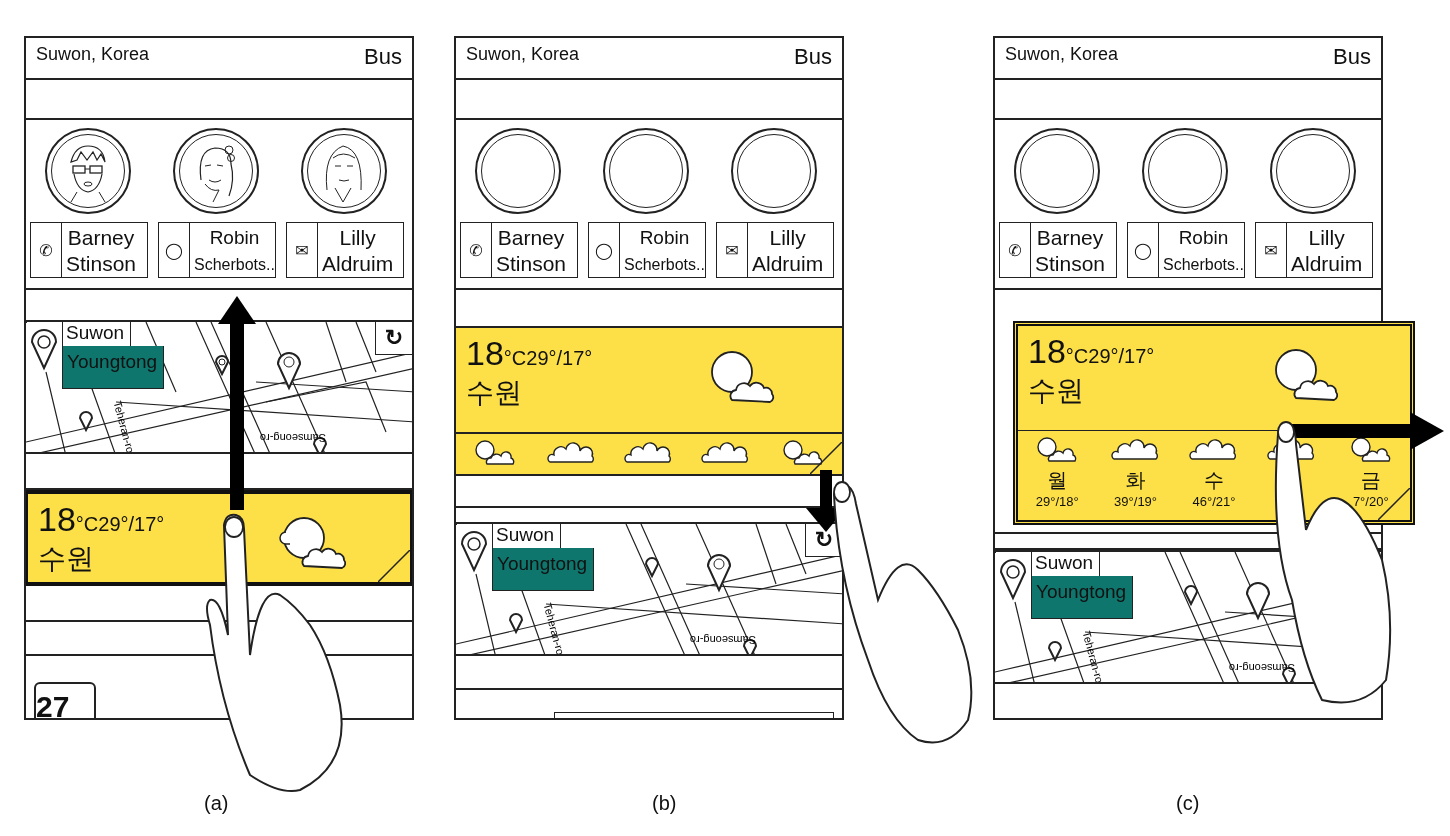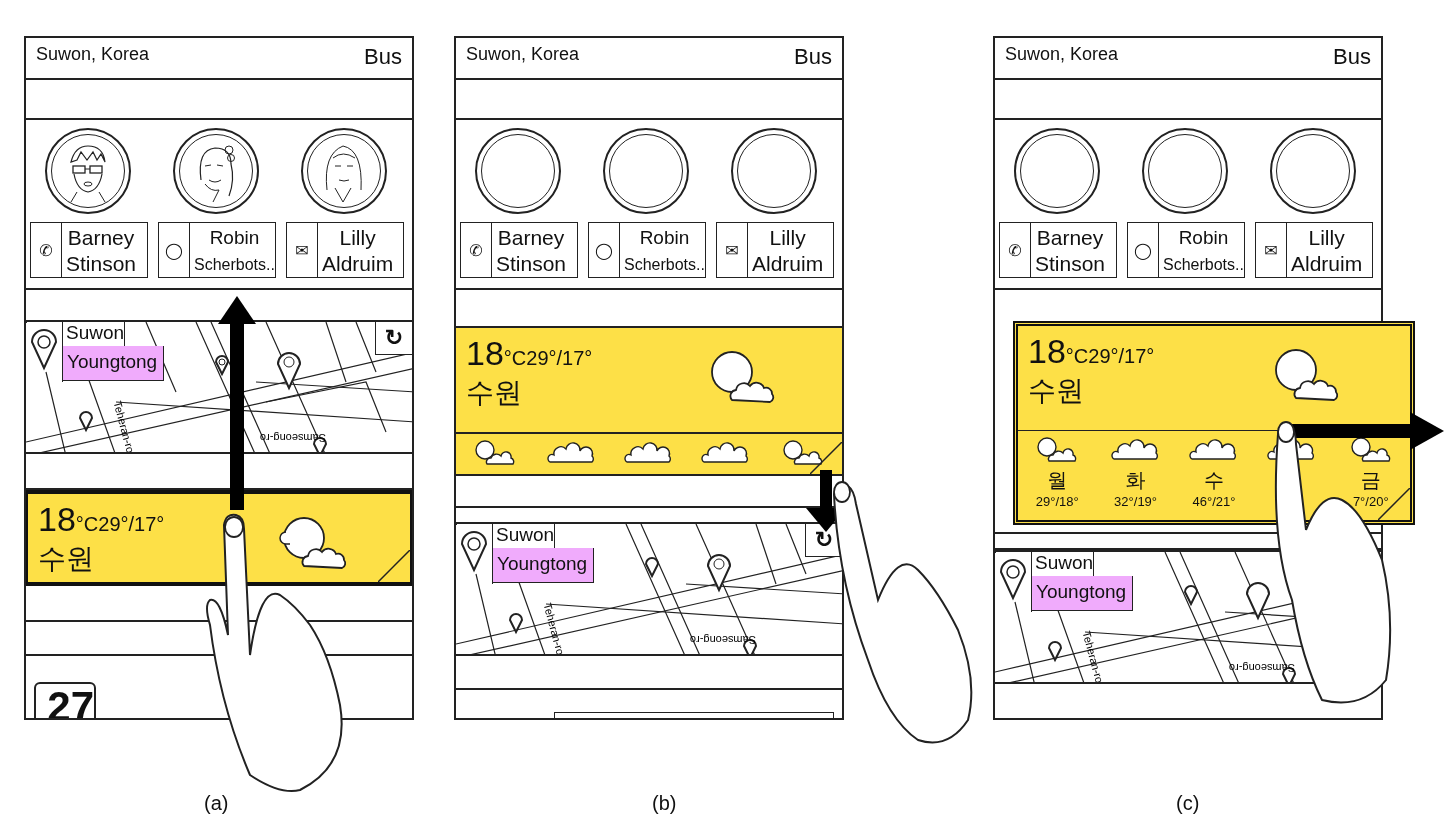--- a/index.html
+++ b/index.html
@@ -18,33 +18,33 @@
   .avatar svg{position:absolute;left:10px;top:10px;}
   .cbox{position:absolute;left:0;top:102px;width:118px;height:56px;border:1.5px solid #222;box-sizing:border-box;}
   .cbox .ic{position:absolute;left:0;top:0;width:30px;height:100%;border-right:1.5px solid #222;display:flex;align-items:center;justify-content:center;font-size:16px;}
   .cbox .nm{position:absolute;left:35px;top:2px;font-size:21px;line-height:26px;text-align:center;}
   .cbox .nm.small{font-size:19px;}
   .cbox .nm .l2s{font-size:16px;}
   .map{position:absolute;left:0;right:0;height:134px;border-bottom:2px solid #222;border-top:2px solid #222;overflow:hidden;box-sizing:border-box;}
   .map svg.bg{position:absolute;left:0;top:0;}
   .maplabel{position:absolute;left:0;top:0;background:#fff;border:1.5px solid #222;border-left:none;border-top:none;}
   .maplabel .pin{position:absolute;left:0;top:0;width:36px;height:60px;border-right:1.5px solid #222;}
-  .maplabel .t1{position:absolute;left:40px;top:0;background:#fff;font-size:19px;border-right:1.5px solid #222;border-bottom:1.5px solid #222;height:24px;}
-  .maplabel .t2{position:absolute;left:36px;top:24px;background:#f0abfc;font-size:19px;padding:0 6px 0 4px;border:1.5px solid #222;border-top:none;border-left:1.5px solid #222;height:34px;line-height:32px;}
+  .maplabel .t1{position:absolute;left:40px;top:0;background:#fff;font-size:19px;padding-right:6px;border-right:1.5px solid #222;border-bottom:1.5px solid #222;height:24px;}
+  .maplabel .t2{position:absolute;left:36px;top:24px;background:#0f766e;font-size:19px;padding:0 6px 8px 4px;border:1.5px solid #222;border-top:none;border-left:1.5px solid #222;height:34px;line-height:32px;}
   .refresh{position:absolute;right:0;top:0;width:36px;height:32px;background:#fff;border-left:1.5px solid #222;border-bottom:1.5px solid #222;display:flex;align-items:center;justify-content:center;font-size:22px;font-weight:bold;}
   .weather{position:absolute;left:0;right:0;background:#fde047;}
   .wtemp{position:absolute;left:10px;top:6px;font-size:34px;}
   .wtemp .unit{font-size:20px;}
   .wcity{position:absolute;left:10px;top:46px;font-size:28px;}
   .corner{position:absolute;right:0;bottom:0;width:32px;height:32px;}
   .forecast{position:absolute;left:0;right:0;display:flex;justify-content:space-around;align-items:flex-start;}
   .fday{width:74px;text-align:center;position:relative;}
   .fday .dn{font-size:20px;}
   .fday .tp{font-size:13px;}
-  .badge27{position:absolute;left:8px;top:26px;width:62px;height:42px;border:2px solid #222;border-radius:6px;font-size:42px;font-weight:bold;text-align:right;line-height:46px;box-sizing:border-box;}
+  .badge27{position:absolute;left:8px;top:26px;width:62px;height:42px;border:2px solid #222;border-radius:6px;font-size:30px;font-weight:bold;text-align:left;line-height:46px;box-sizing:border-box;}
   .notice{position:absolute;left:98px;top:14px;width:286px;height:50px;border:1.5px solid #222;font-size:20px;box-sizing:border-box;padding:12px 0 0 8px;}
   .notice .tailR{position:absolute;right:8px;top:12px;}
   .arrow{position:absolute;background:#000;}
   .caption{position:absolute;top:792px;font-size:20px;}
   .hand{position:absolute;}
 </style>
 </head>
 <body>
 
 <div class="phone" id="pa">
@@ -350,21 +350,21 @@
       <circle cx="40" cy="24" r="20" fill="#fff" stroke="#222" stroke-width="1.8"></circle>
       <path d="M40 52 a6 6 0 0 1 4 -10 a8 8 0 0 1 14 -4 a8 8 0 0 1 14 2 a6 6 0 0 1 8 6 a5 5 0 0 1 -2 8 Z" fill="#fff" stroke="#222" stroke-width="1.8"></path>
     </svg>
   <div class="forecast" style="top:104px;border-top:1.5px solid #222;padding-top:4px;">
     <div class="fday"><svg width="56" height="28">
           <circle cx="18" cy="12" r="9" fill="#fff" stroke="#222" stroke-width="1.4"></circle>
           <path d="M20 26 a4 4 0 0 1 4 -6 a6 6 0 0 1 10 -2 a5 5 0 0 1 10 2 a4 4 0 0 1 2 6 Z" fill="#fff" stroke="#222" stroke-width="1.4"></path>
         </svg><div class="dn">월</div><div class="tp">29°/18°</div></div>
     <div class="fday"><svg width="56" height="28">
           <path d="M6 24 a4 4 0 0 1 4 -7 a7 7 0 0 1 12 -6 a7 7 0 0 1 14 2 a5 5 0 0 1 12 5 a4 4 0 0 1 0 6 Z" fill="#fff" stroke="#222" stroke-width="1.4"></path>
-        </svg><div class="dn">화</div><div class="tp">32°/19°</div></div>
+        </svg><div class="dn">화</div><div class="tp">39°/19°</div></div>
     <div class="fday"><svg width="56" height="28">
           <path d="M6 24 a4 4 0 0 1 4 -7 a7 7 0 0 1 12 -6 a7 7 0 0 1 14 2 a5 5 0 0 1 12 5 a4 4 0 0 1 0 6 Z" fill="#fff" stroke="#222" stroke-width="1.4"></path>
         </svg><div class="dn">수</div><div class="tp">46°/21°</div></div>
     <div class="fday"><svg width="56" height="28">
           <path d="M6 24 a4 4 0 0 1 4 -7 a7 7 0 0 1 12 -6 a7 7 0 0 1 14 2 a5 5 0 0 1 12 5 a4 4 0 0 1 0 6 Z" fill="#fff" stroke="#222" stroke-width="1.4"></path>
         </svg><div class="dn" style="visibility:hidden">목</div><div class="tp">3</div></div>
     <div class="fday"><svg width="56" height="28">
           <circle cx="18" cy="12" r="9" fill="#fff" stroke="#222" stroke-width="1.4"></circle>
           <path d="M20 26 a4 4 0 0 1 4 -6 a6 6 0 0 1 10 -2 a5 5 0 0 1 10 2 a4 4 0 0 1 2 6 Z" fill="#fff" stroke="#222" stroke-width="1.4"></path>
         </svg><div class="dn">금</div><div class="tp">7°/20°</div></div>

